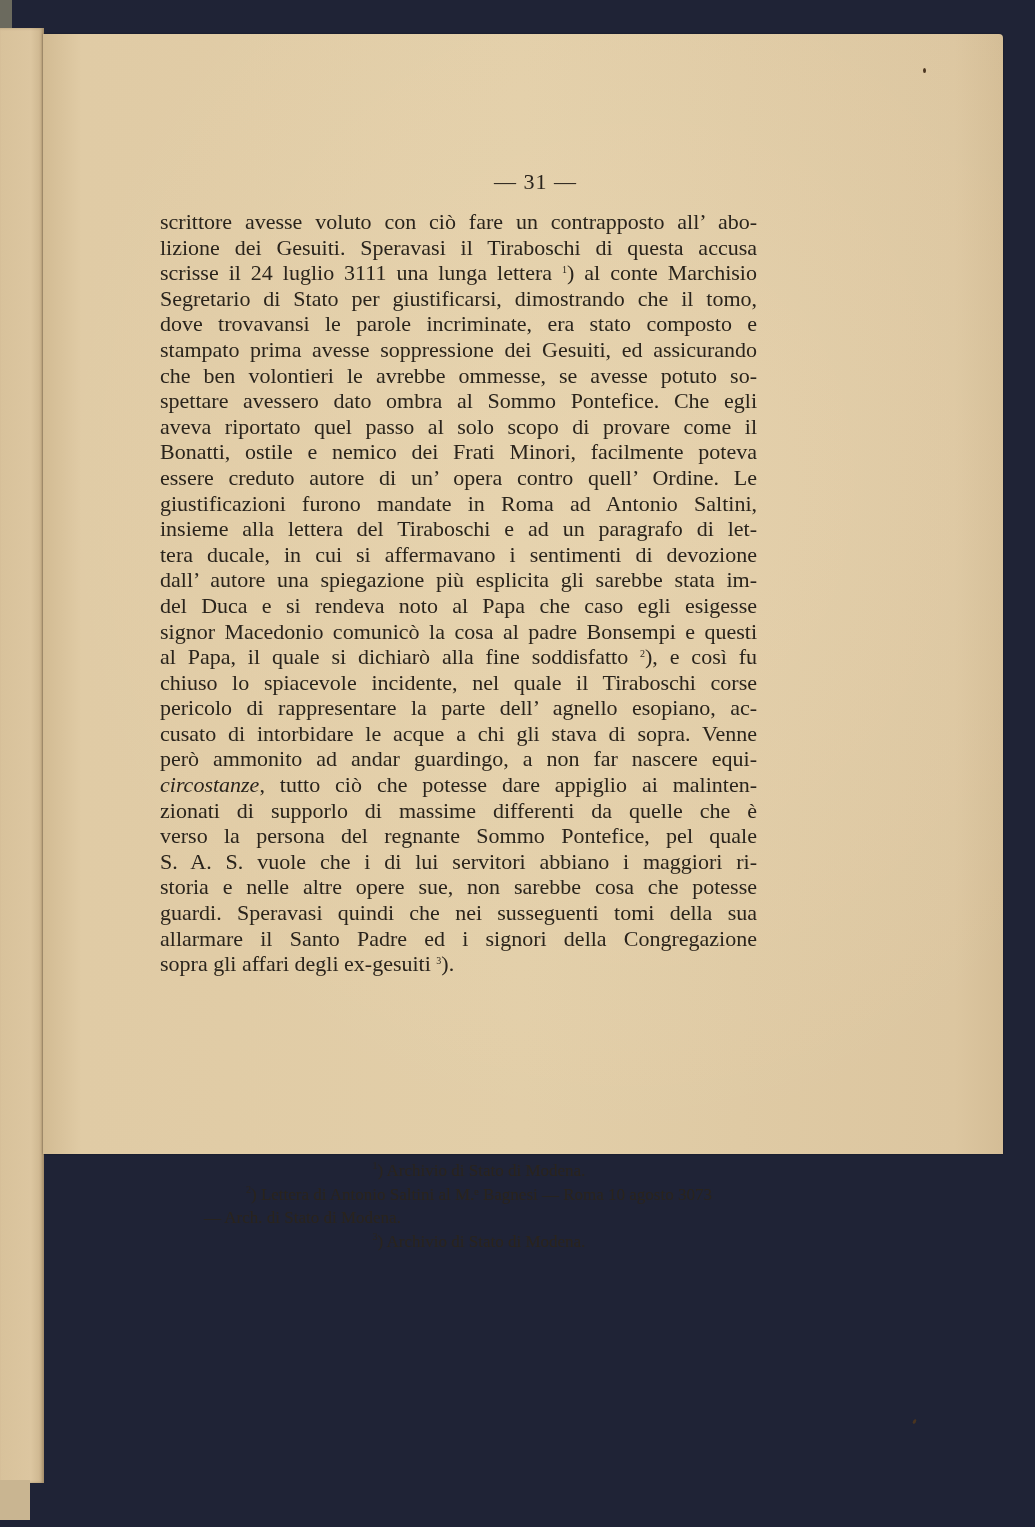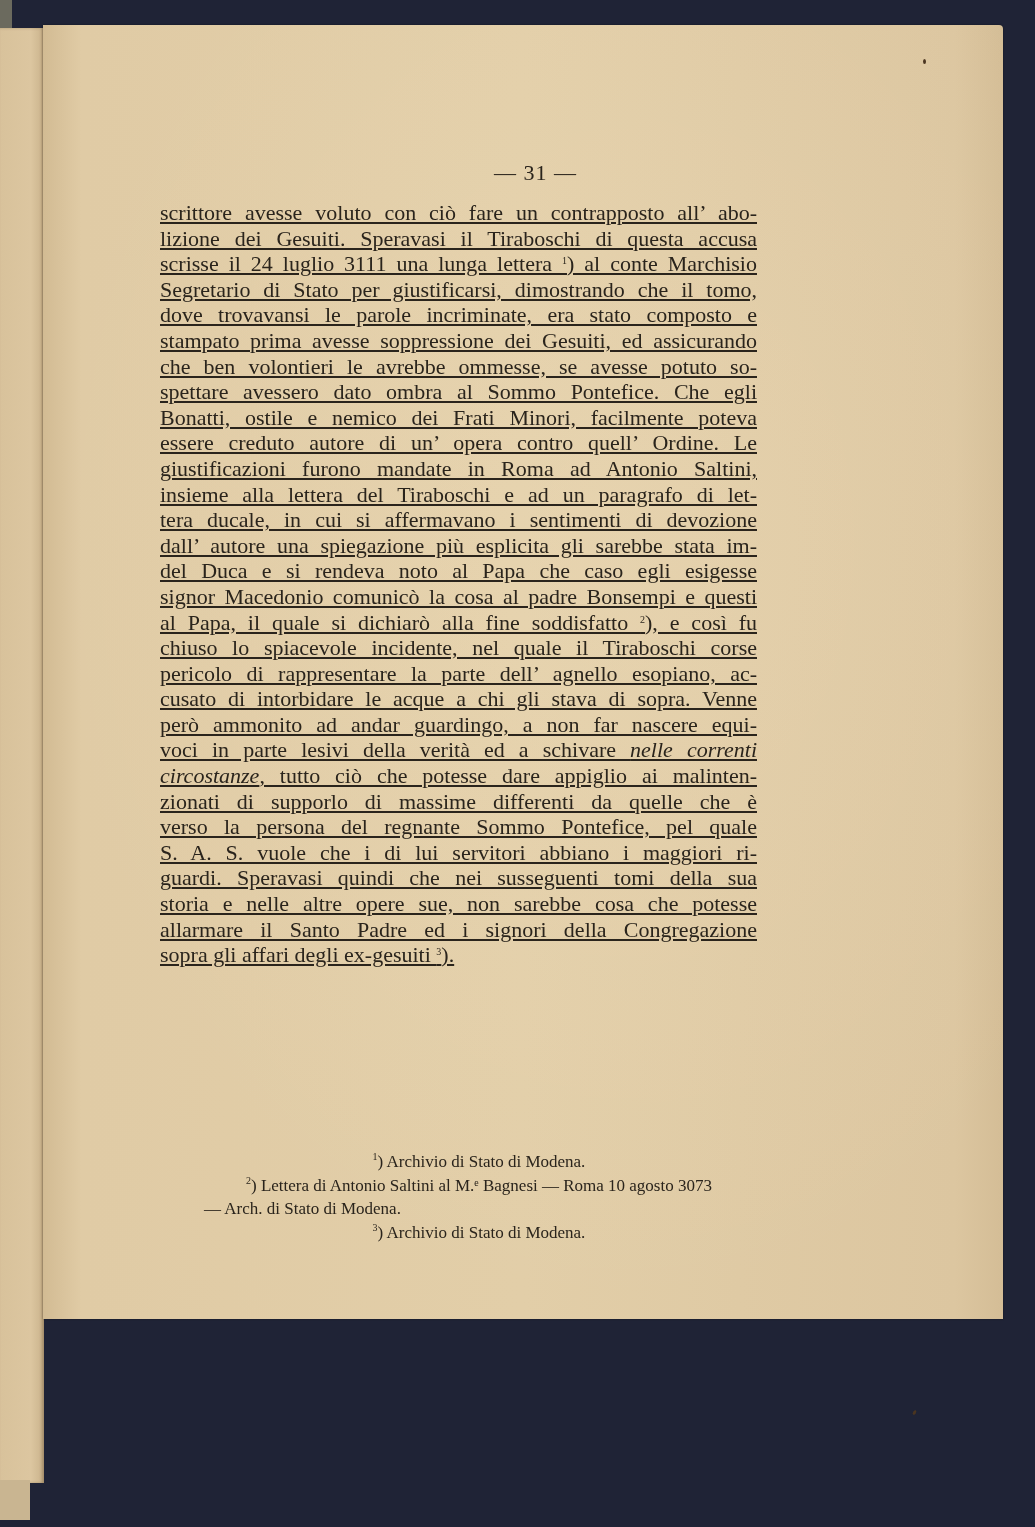--- a/index.html
+++ b/index.html
@@ -35,23 +35,23 @@
       position: absolute;
       left: 0;
       top: 0;
       width: 12px;
       height: 30px;
       background: #6b6a5e;
     }
     .page {
       position: absolute;
       left: 43px;
-      top: 25px;
+      top: 34px;
       width: 960px;
-      height: 1294px;
+      height: 1120px;
       background:
         radial-gradient(ellipse at 60% 40%, rgba(255,240,210,0.18), rgba(0,0,0,0) 70%),
         linear-gradient(to right, #d2bb93 0%, #e0cba5 4%, #e2cea8 50%, #dcc6a0 95%, #d4bd96 100%);
       border-top-right-radius: 4px;
       box-shadow: 0 0 2px rgba(0,0,0,0.4);
     }
     .page-number {
       position: absolute;
       top: 135px;
       left: 0;
@@ -71,21 +71,20 @@
       font-size: 22px;
       line-height: 25.6px;
       color: #2a241c;
     }
     .line {
       display: block;
       white-space: nowrap;
       text-align: justify;
       text-align-last: justify;
       height: 25.6px;
-      text-decoration: underline;
     }
     .line.last {
       text-align-last: left;
     }
     .italic {
       font-style: italic;
     }
     .footnotes {
       position: absolute;
       left: 117px;
@@ -132,40 +131,40 @@
 
   <div class="body-text">
     <span class="line">scrittore avesse voluto con ciò fare un contrapposto all’ abo-</span>
     <span class="line">lizione dei Gesuiti. Speravasi il Tiraboschi di questa accusa</span>
     <span class="line"><span>scrisse il 24 luglio 3111 una lunga lettera </span><sup>1</sup><span>) al conte Marchisio</span></span>
     <span class="line">Segretario di Stato per giustificarsi, dimostrando che il tomo,</span>
     <span class="line">dove trovavansi le parole incriminate, era stato composto e</span>
     <span class="line">stampato prima avesse soppressione dei Gesuiti, ed assicurando</span>
     <span class="line">che ben volontieri le avrebbe ommesse, se avesse potuto so-</span>
     <span class="line">spettare avessero dato ombra al Sommo Pontefice. Che egli</span>
+    <span class="line">aveva riportato quel passo al solo scopo di provare come il</span>
     <span class="line">Bonatti, ostile e nemico dei Frati Minori, facilmente poteva</span>
     <span class="line">essere creduto autore di un’ opera contro quell’ Ordine. Le</span>
     <span class="line">giustificazioni furono mandate in Roma ad Antonio Saltini,</span>
     <span class="line">insieme alla lettera del Tiraboschi e ad un paragrafo di let-</span>
     <span class="line">tera ducale, in cui si affermavano i sentimenti di devozione</span>
     <span class="line">dall’ autore una spiegazione più esplicita gli sarebbe stata im-</span>
     <span class="line">del Duca e si rendeva noto al Papa che caso egli esigesse</span>
     <span class="line">signor Macedonio comunicò la cosa al padre Bonsempi e questi</span>
     <span class="line"><span>al Papa, il quale si dichiarò alla fine soddisfatto </span><sup>2</sup><span>), e così fu</span></span>
     <span class="line">chiuso lo spiacevole incidente, nel quale il Tiraboschi corse</span>
     <span class="line">pericolo di rappresentare la parte dell’ agnello esopiano, ac-</span>
     <span class="line">cusato di intorbidare le acque a chi gli stava di sopra. Venne</span>
     <span class="line">però ammonito ad andar guardingo, a non far nascere equi-</span>
-    <span class="line"><span>voci in parte lesivi della verità ed a schivare </span><span class="italic">nelle correnti</span></span>
     <span class="line"><span class="italic">circostanze</span><span>, tutto ciò che potesse dare appiglio ai malinten-</span></span>
     <span class="line">zionati di supporlo di massime differenti da quelle che è</span>
     <span class="line">verso la persona del regnante Sommo Pontefice, pel quale</span>
     <span class="line">S. A. S. vuole che i di lui servitori abbiano i maggiori ri-</span>
+    <span class="line">storia e nelle altre opere sue, non sarebbe cosa che potesse</span>
     <span class="line">guardi. Speravasi quindi che nei susseguenti tomi della sua</span>
-    <span class="line">storia e nelle altre opere sue, non sarebbe cosa che potesse</span>
     <span class="line">allarmare il Santo Padre ed i signori della Congregazione</span>
     <span class="line last"><span>sopra gli affari degli ex-gesuiti </span><sup>3</sup><span>).</span></span>
   </div>
 
   <div class="footnotes">
     <span class="fn-line fn-indent"><sup>1</sup><span>) Archivio di Stato di Modena.</span></span>
     <span class="fn-line fn-indent"><sup>2</sup><span>) Lettera di Antonio Saltini al M.ᵉ Bagnesi — Roma 10 agosto 3073</span></span>
     <span class="fn-line fn-cont">— Arch. di Stato di Modena.</span>
     <span class="fn-line fn-indent"><sup>3</sup><span>) Archivio di Stato di Modena.</span></span>
   </div>

